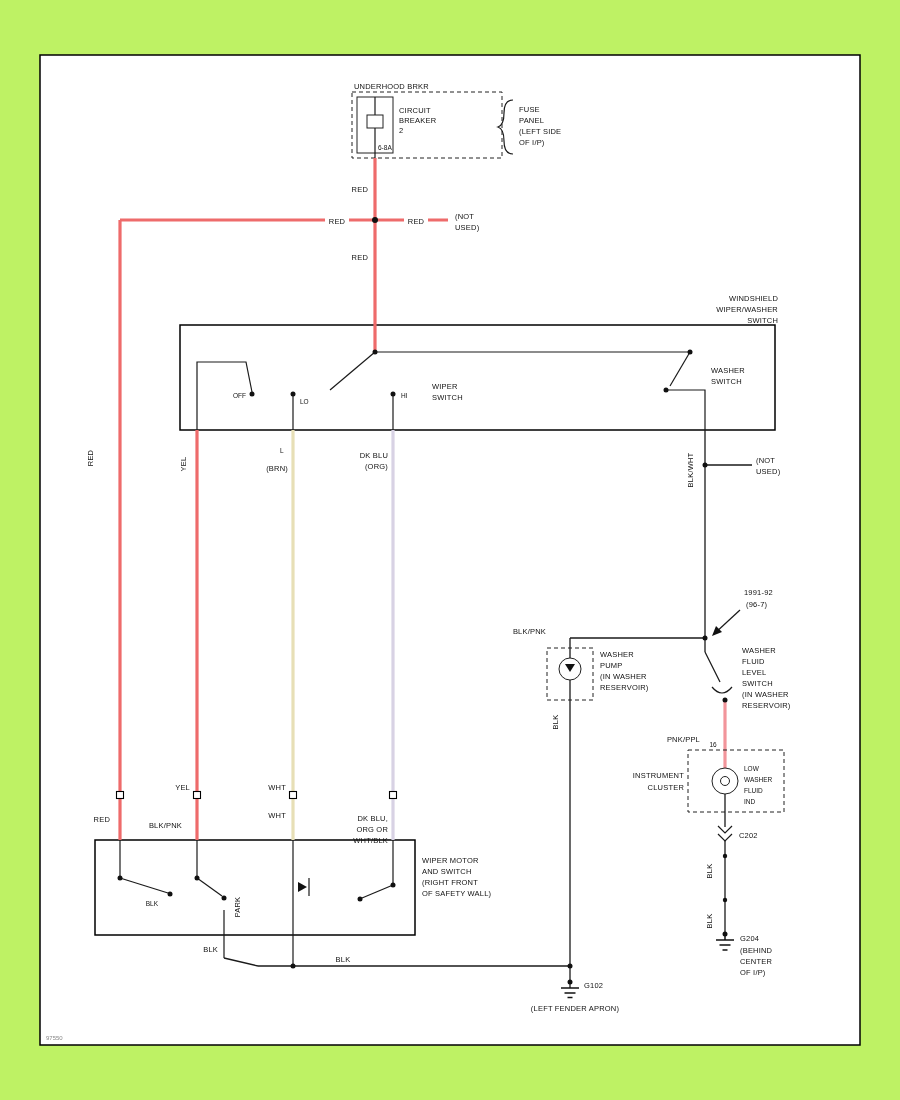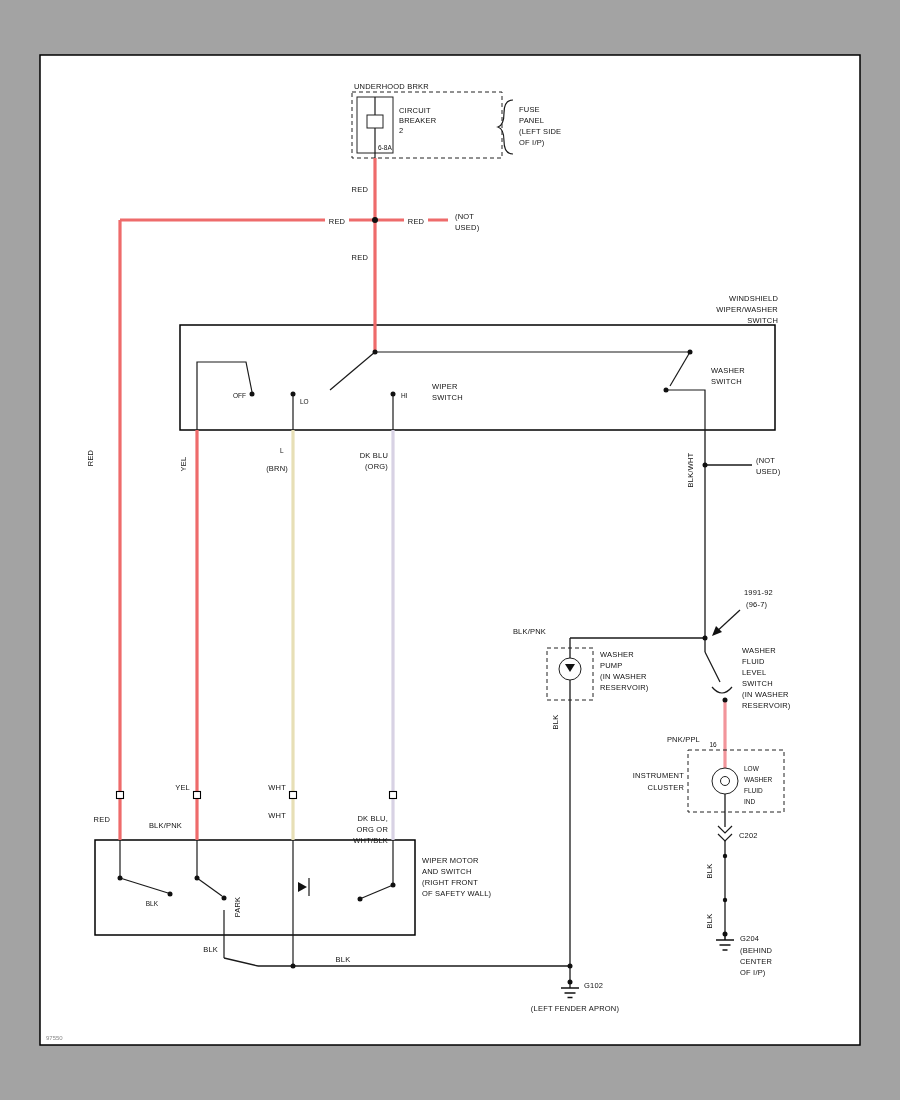--- a/index.html
+++ b/index.html
@@ -1,16 +1,16 @@
 <!DOCTYPE html>
 <html><head>
 <meta charset="utf-8">
 <style>
   html,body{margin:0;padding:0;background:#ffffff;}
-  .stage{position:relative;width:900px;height:1100px;background:#a3a3a3;font-family:"Liberation Sans",sans-serif;}
+  .stage{position:relative;width:900px;height:1100px;background:#bef264;font-family:"Liberation Sans",sans-serif;}
   svg{position:absolute;left:0;top:0;}
   .wire{stroke:#1a1a1a;stroke-width:1.3;fill:none;}
   .wire2{stroke:#1a1a1a;stroke-width:1.2;fill:none;}
   .cwire{fill:none;stroke-width:3.2;}
   .box{fill:#ffffff;stroke:#000000;stroke-width:1.5;}
   .ibox{fill:none;stroke:#222222;stroke-width:1;}
   .dashed{fill:none;stroke:#222222;stroke-width:1;stroke-dasharray:4 3;}
   .dot{fill:#111111;stroke:none;}
   .conn{fill:#ffffff;stroke:#000000;stroke-width:1.1;}
   .rake{stroke:#111111;stroke-width:1.5;fill:none;}

